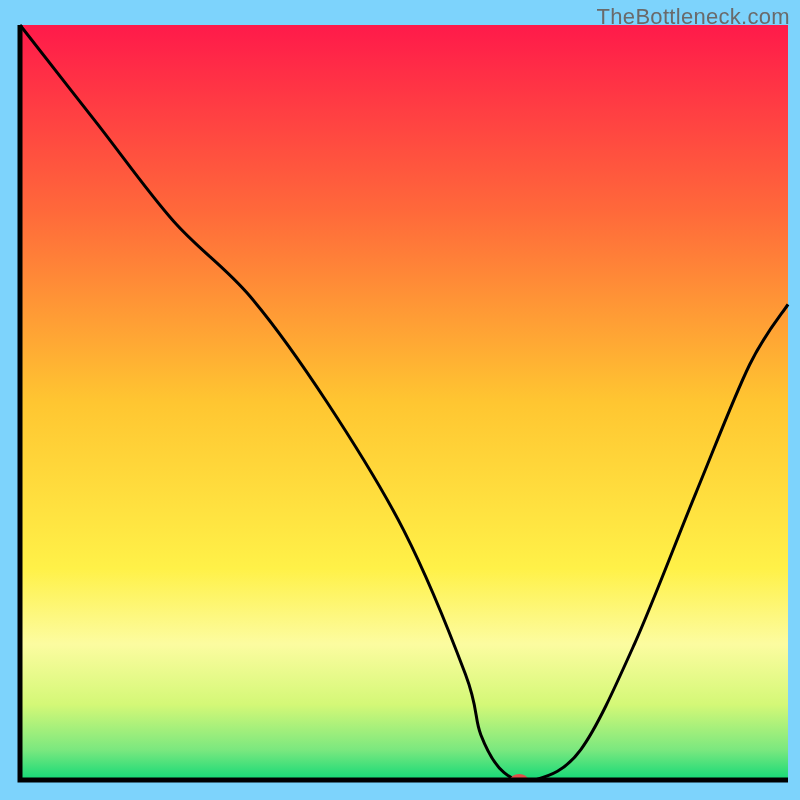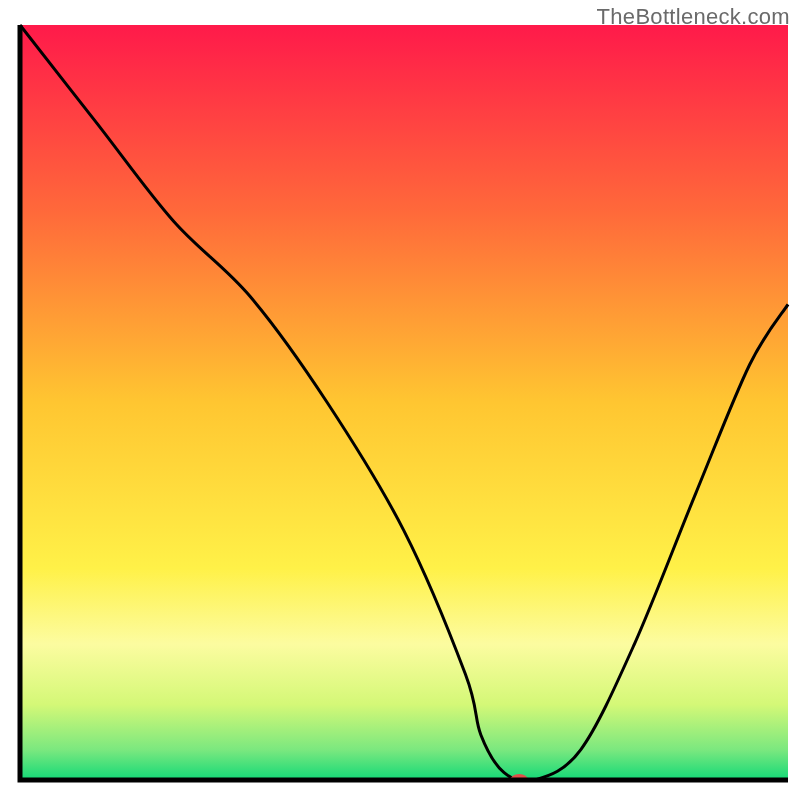--- a/index.html
+++ b/index.html
@@ -7,21 +7,21 @@
     padding: 0;
     width: 800px;
     height: 800px;
     background: #000;
     font-family: Arial, Helvetica, sans-serif;
   }
   .wrap {
     position: relative;
     width: 800px;
     height: 800px;
-    background: #ffffff;
+    background: #7dd3fc;
   }
   .watermark {
     position: absolute;
     top: 4px;
     right: 10px;
     color: #6a6a6a;
     font-size: 22px;
     font-weight: 500;
     letter-spacing: 0.3px;
     z-index: 20;

